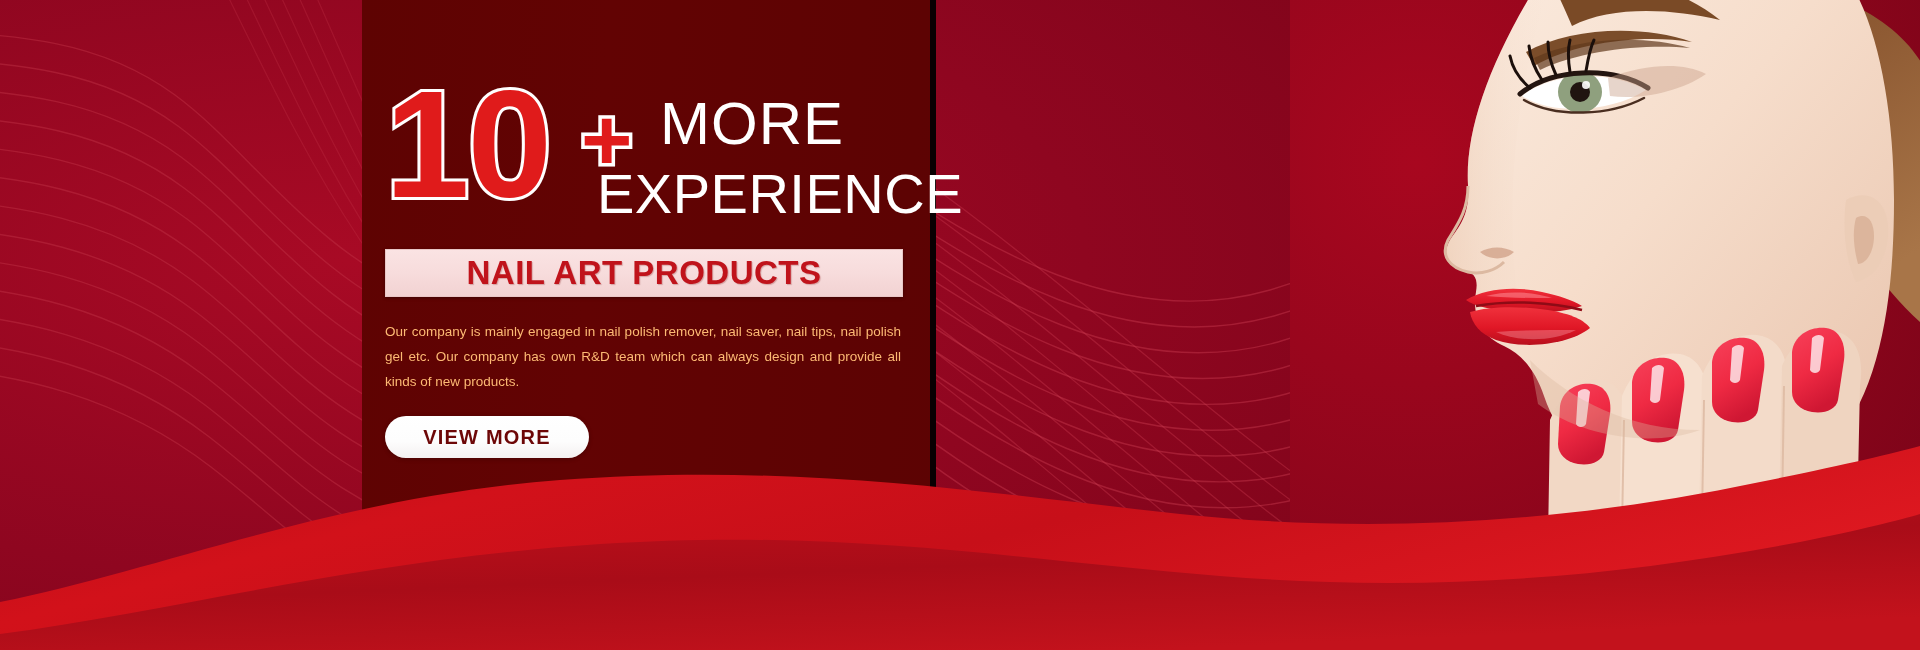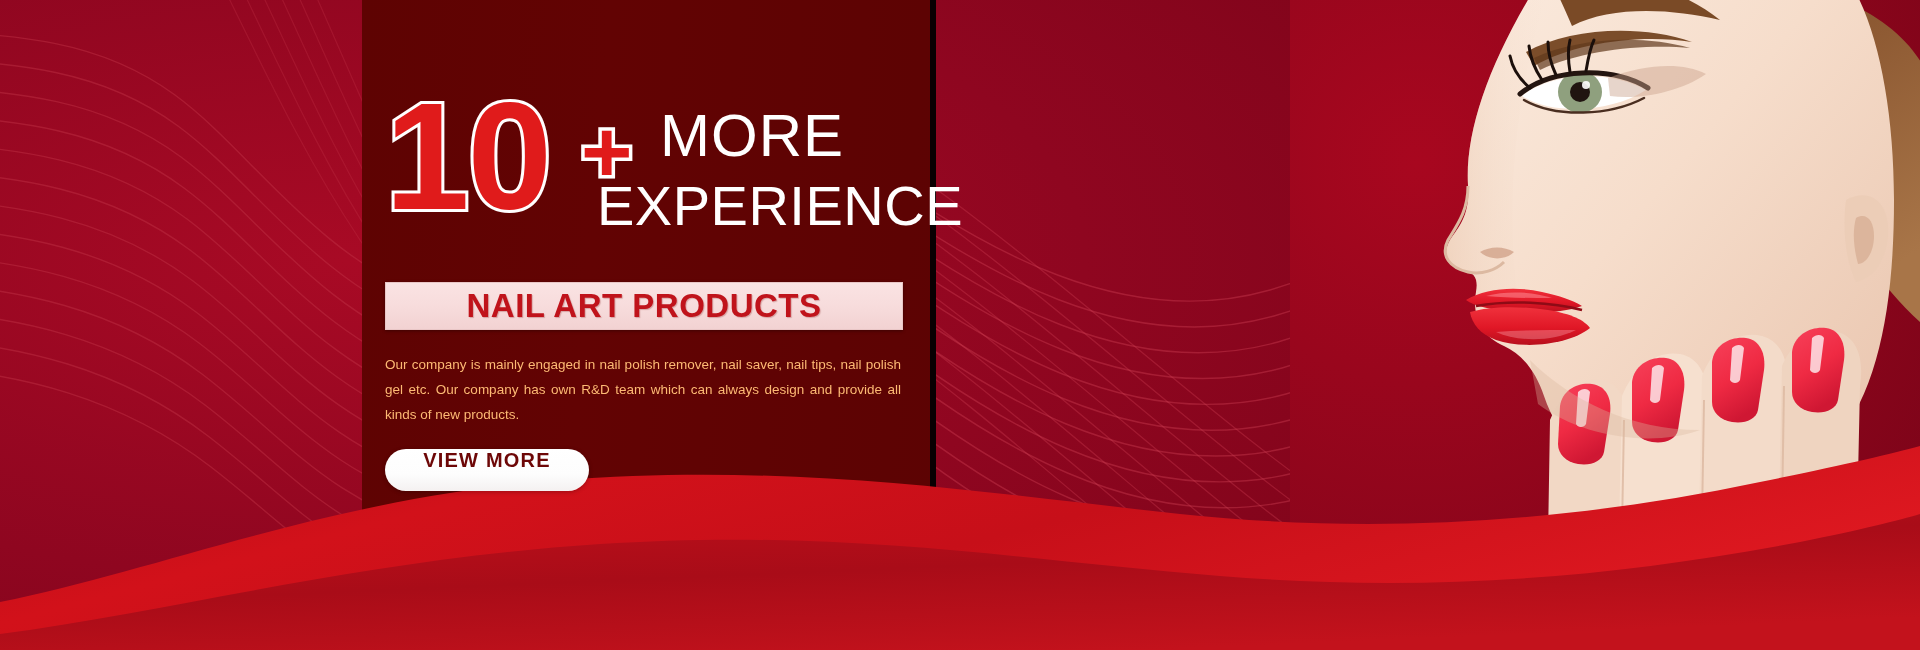--- a/index.html
+++ b/index.html
@@ -78,21 +78,21 @@
     width: 630px;
     height: 650px;
     overflow: hidden;
   }
   #model svg { width: 100%; height: 100%; display: block; }
 
   
   #content {
     position: absolute;
     left: 385px;
-    top: 96px;
+    top: 84px;
     width: 540px;
     z-index: 40;
   }
   #headline-row {
     position: relative;
     height: 150px;
   }
   #big-number {
     position: absolute;
     left: 0;
@@ -133,21 +133,21 @@
     font-size: 56px;
     font-weight: normal;
     line-height: 1;
     letter-spacing: 0.5px;
     color: #ffffff;
   }
 
   
   #product-bar {
     position: relative;
-    margin-top: 36px;
+    margin-top: 15px;
     width: 516px;
     height: 46px;
     background: linear-gradient(180deg, #fae3e3 0%, #f7dcdc 50%, #f2d2d2 100%);
     border: 1px solid #e9c6c6;
     box-shadow: 0 1px 3px rgba(0,0,0,0.35);
     display: flex;
     align-items: center;
     justify-content: center;
     text-align: center;
   }
@@ -171,21 +171,21 @@
 
   
   #view-more-btn {
     margin-top: 22px;
     width: 204px;
     height: 42px;
     border-radius: 21px;
     background: linear-gradient(180deg, #ffffff 0%, #fdfdfd 60%, #f4f1f1 100%);
     border: none;
     display: flex;
-    align-items: flex-start;
+    align-items: center;
     justify-content: center;
     cursor: pointer;
     box-shadow: 0 1px 4px rgba(0,0,0,0.25);
   }
   #view-more-label {
     font-size: 20px;
     font-weight: bold;
     color: #6d0707;
     letter-spacing: 1.2px;
   }

